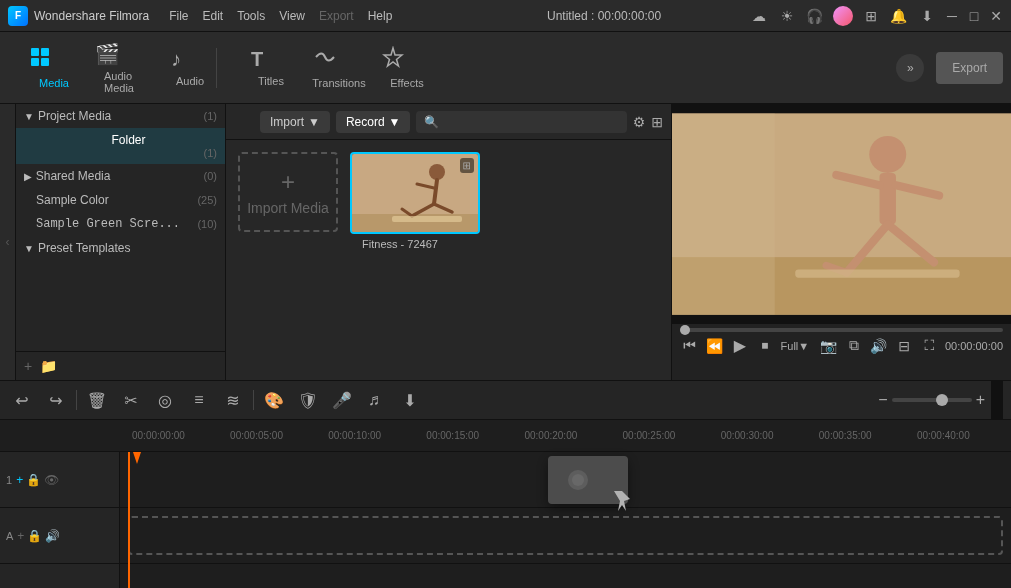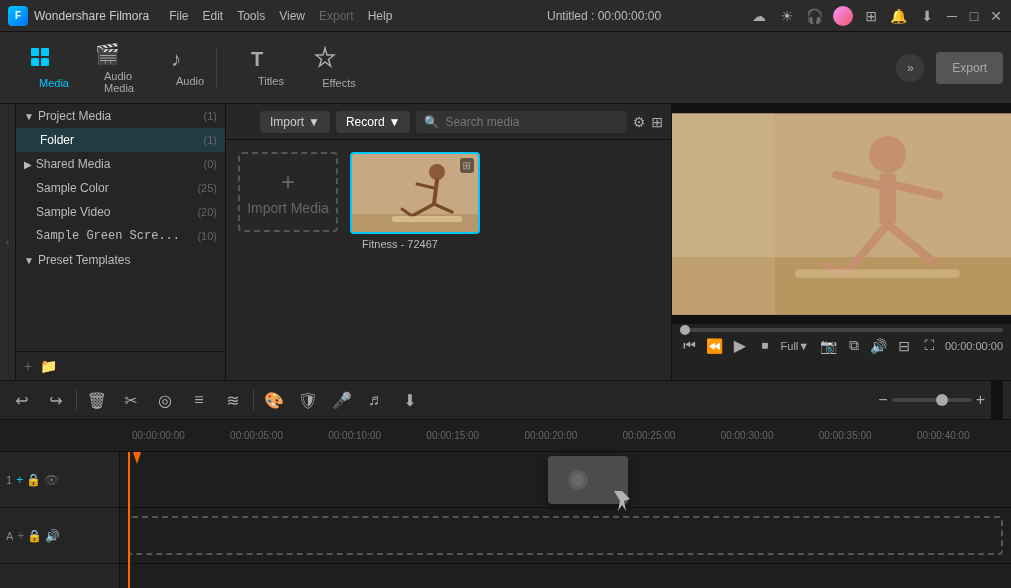--- a/index.html
+++ b/index.html
@@ -77,21 +77,21 @@
       display: flex;
       flex-direction: column;
     }
     .tree-item {
       display: flex; align-items: center; padding: 5px 8px; cursor: pointer;
       font-size: 12px; color: #bbb;
     }
     .tree-item.active { background: #333; color: white; }
     .tree-item .arrow { margin-right: 4px; font-size: 10px; }
     .tree-item .count { margin-left: auto; color: #666; font-size: 11px; }
-    .tree-child { padding-left: 24px; background: #2a2a2a; }
+    .tree-child { padding-left: 24px; background: #2a2a2a; flex-direction: column; }
     .tree-child.active { background: #00c8ff22; color: white; }
 
     
     #media-panel {
       flex: 1;
       background: #272727;
       display: flex;
       flex-direction: column;
     }
     #media-toolbar {
@@ -293,20 +293,28 @@
     <span class="t-label">Audio</span>
   </div>
   <div class="tool-divider"></div>
   <div class="tool-btn">
     <span class="t-icon" style="font-size:20px;font-weight:bold;">T</span>
     <span class="t-label">Titles</span>
   </div>
   <div class="tool-btn">
     <span class="t-icon">
       <svg width="22" height="22" viewBox="0 0 22 22">
+          <path d="M2 11 Q8 4 11 11 Q14 18 20 11" stroke="#aaa" fill="none" stroke-width="2"></path>
+        </svg>
+    </span>
+    <span class="t-label">Transitions</span>
+  </div>
+  <div class="tool-btn">
+    <span class="t-icon">
+      <svg width="22" height="22" viewBox="0 0 22 22">
           <polygon points="11,2 13,9 20,9 14.5,13.5 16.5,20 11,16 5.5,20 7.5,13.5 2,9 9,9" stroke="#aaa" fill="none" stroke-width="1.5"></polygon>
         </svg>
     </span>
     <span class="t-label">Effects</span>
   </div>
   <div class="expand-btn">»</div>
   <button class="export-btn">Export</button>
 </div>
 
 <div id="main" style="display:flex; height:276px;">
@@ -325,24 +333,20 @@
       <span class="count">(1)</span>
     </div>
     <div class="tree-item">
       <span class="arrow">▶</span>
       <span>Shared Media</span>
       <span class="count">(0)</span>
     </div>
     <div class="tree-item">
       <span style="padding-left:12px;">Sample Color</span>
       <span class="count">(25)</span>
-    </div>
-    <div class="tree-item">
-      <span style="padding-left:12px;">Sample Video</span>
-      <span class="count">(20)</span>
     </div>
     <div class="tree-item">
       <span style="padding-left:12px;font-family:Liberation Mono, monospace;">Sample Green Scre...</span>
       <span class="count">(10)</span>
     </div>
     <div class="tree-item">
       <span class="arrow">▼</span>
       <span>Preset Templates</span>
     </div>
     <div style="flex:1;"></div>
@@ -357,21 +361,20 @@
       <div class="import-btn">
         <span>Import</span>
         <span>▼</span>
       </div>
       <div class="record-btn">
         <span>Record</span>
         <span>▼</span>
       </div>
       <div class="search-box">
         <span style="color:#666;">🔍</span>
-        <input type="text" placeholder="Search media" style="">
       </div>
       <span class="filter-icon">⚙</span>
       <span class="grid-view-icon">⊞</span>
     </div>
     <div id="media-content">
 
       <div class="import-media-placeholder">
         <span class="plus">+</span>
         <span class="label">Import Media</span>
       </div>

